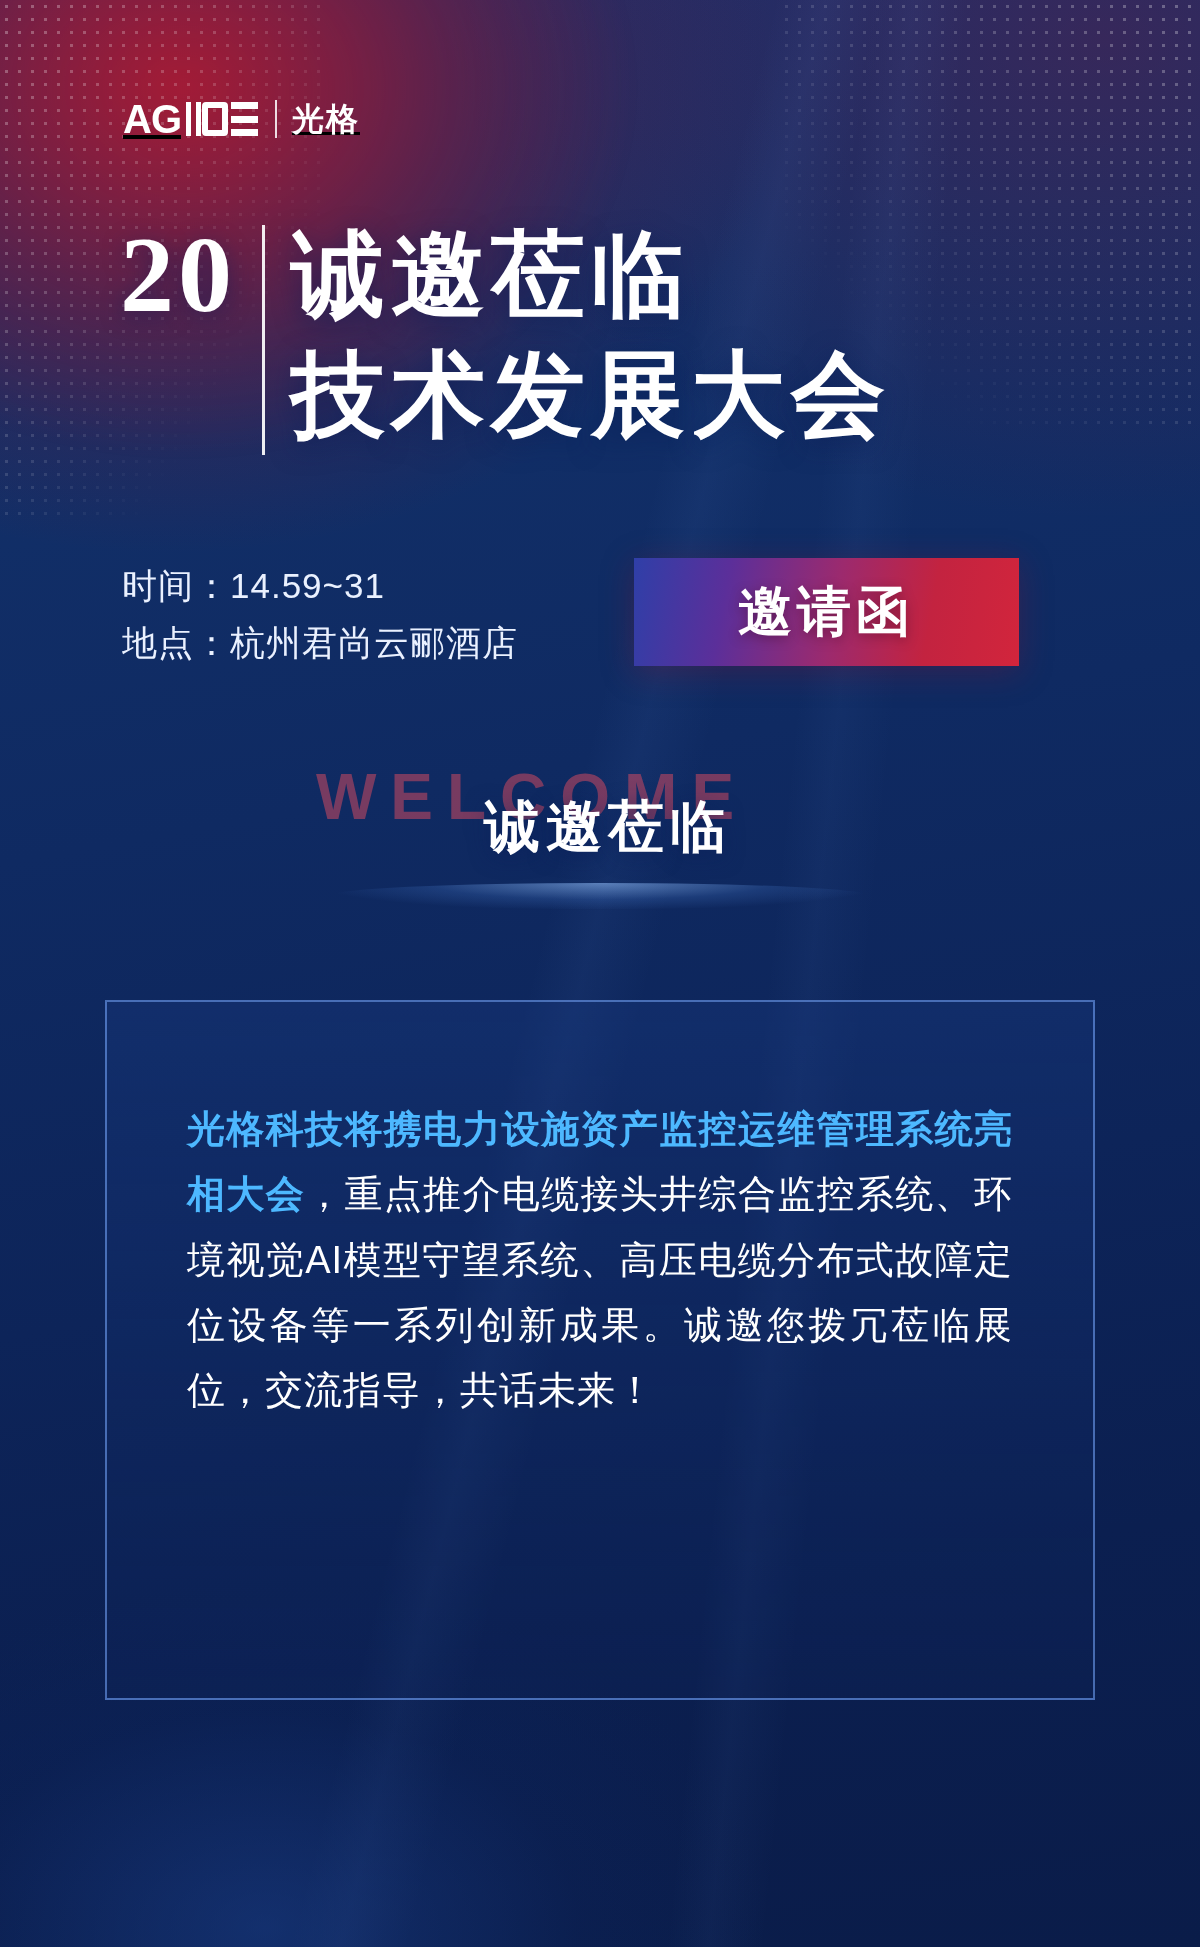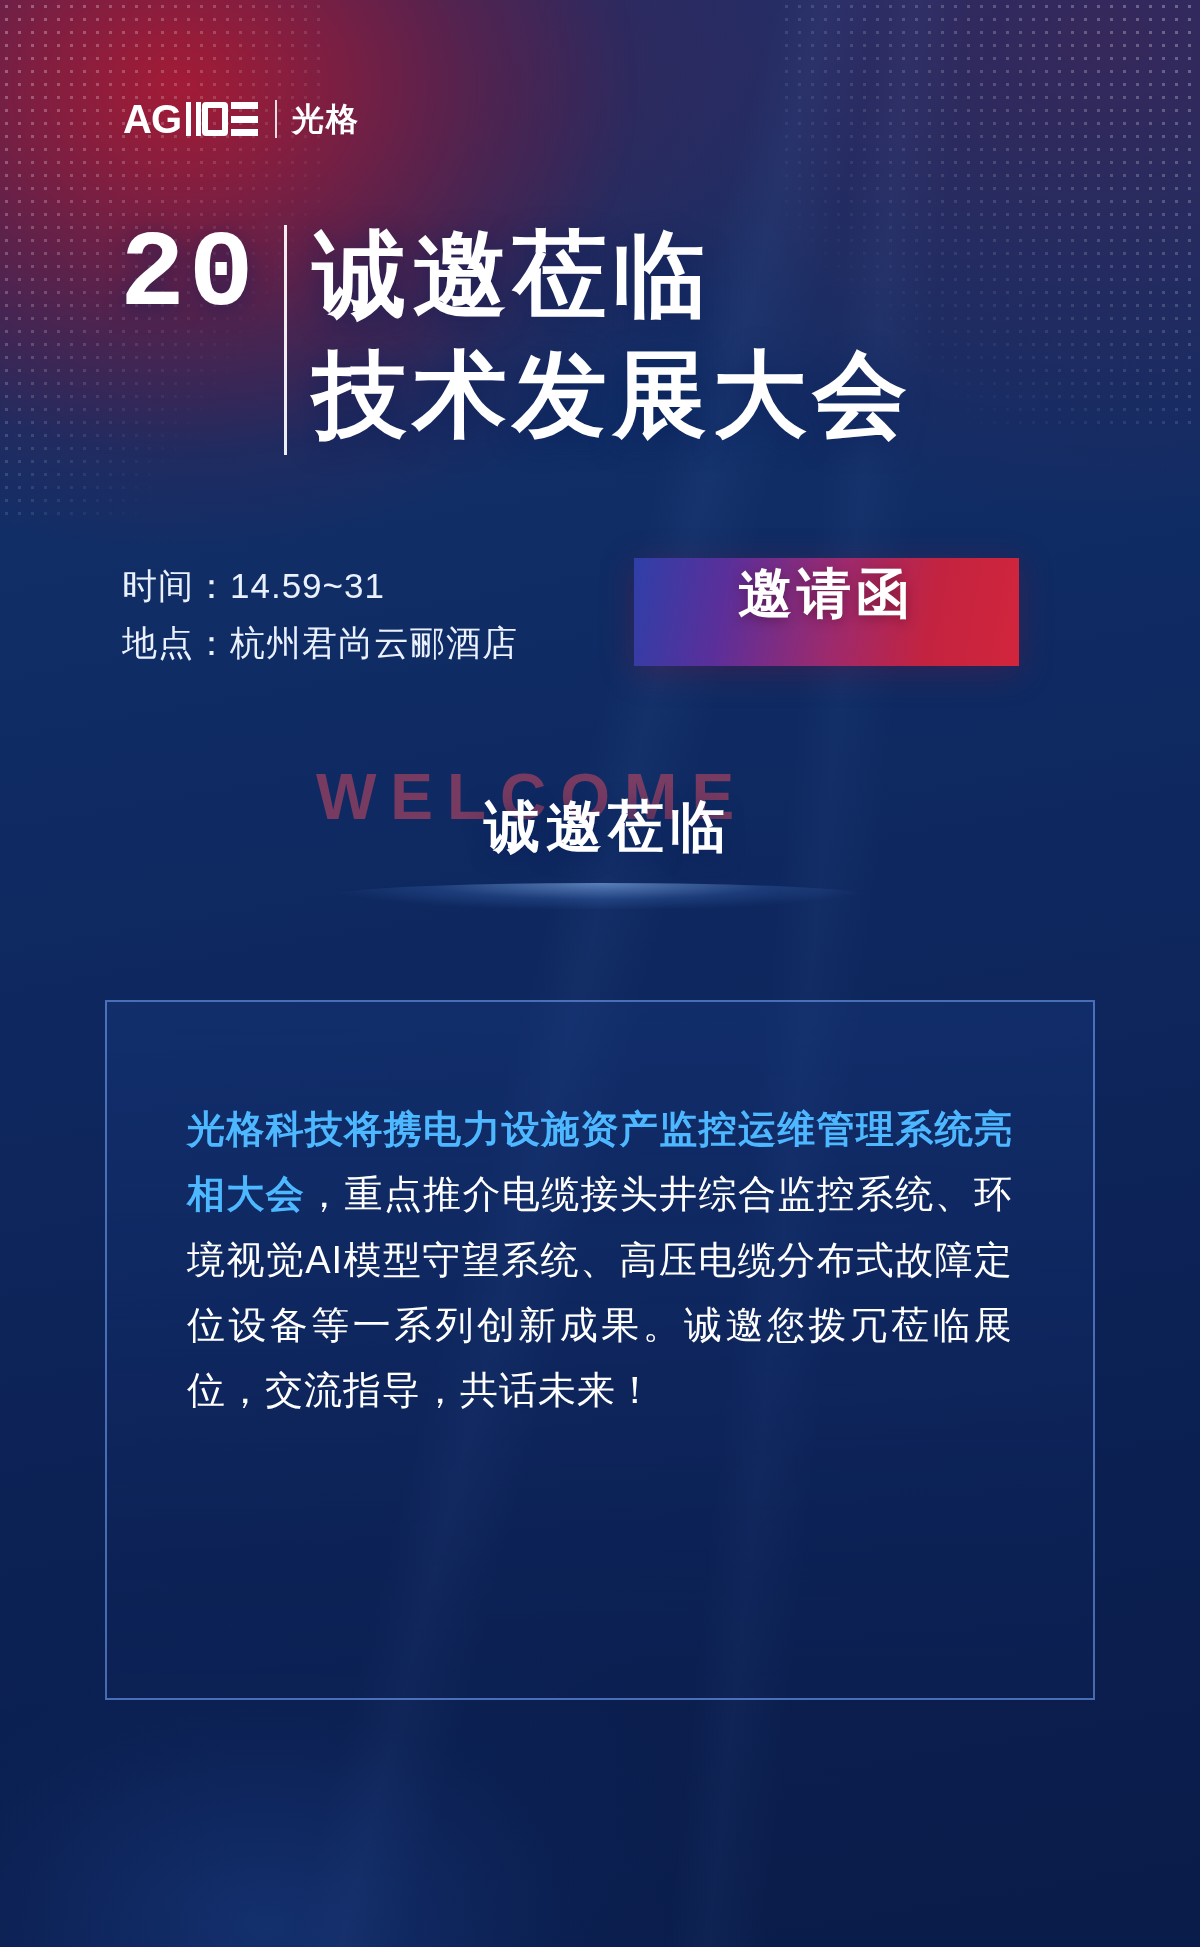--- a/index.html
+++ b/index.html
@@ -79,20 +79,21 @@
   }
 
   
   .logo-row {
     position: absolute;
     left: 123px;
     top: 92px;
     display: flex;
     align-items: center;
     height: 54px;
+    text-decoration: underline;
   }
   .logo-mark {
     display: flex;
     align-items: center;
     height: 44px;
   }
   .logo-ag {
     color: #ffffff;
     font-size: 40px;
     font-weight: 700;
@@ -156,21 +157,21 @@
     top: 215px;
     display: flex;
     align-items: flex-start;
   }
   .year {
     color: #ffffff;
     font-size: 108px;
     font-weight: 700;
     line-height: 1.12;
     letter-spacing: 4px;
-    font-family: Liberation Mono, monospace;
+    font-family: Liberation Serif, serif;
     text-shadow: 0 4px 22px rgba(10, 30, 90, 0.5);
   }
   .title-sep {
     width: 3px;
     background: rgba(255,255,255,0.92);
     margin: 10px 26px 0 26px;
     height: 230px;
   }
   .title-main {
     color: #ffffff;
@@ -192,21 +193,21 @@
     letter-spacing: 1px;
   }
   .badge {
     position: absolute;
     left: 634px;
     top: 558px;
     width: 385px;
     height: 108px;
     background: linear-gradient(100deg, #2f3fa8 0%, #5b2f9a 24%, #9c2a6e 52%, #c32340 76%, #d2253c 100%);
     display: flex;
-    align-items: flex-start;
+    align-items: center;
     justify-content: center;
     box-shadow: 0 6px 30px rgba(120, 20, 55, 0.35);
   }
   .badge-text {
     color: #ffffff;
     font-size: 54px;
     font-weight: 700;
     letter-spacing: 5px;
     text-shadow: 0 3px 12px rgba(60, 5, 25, 0.4);
   }

